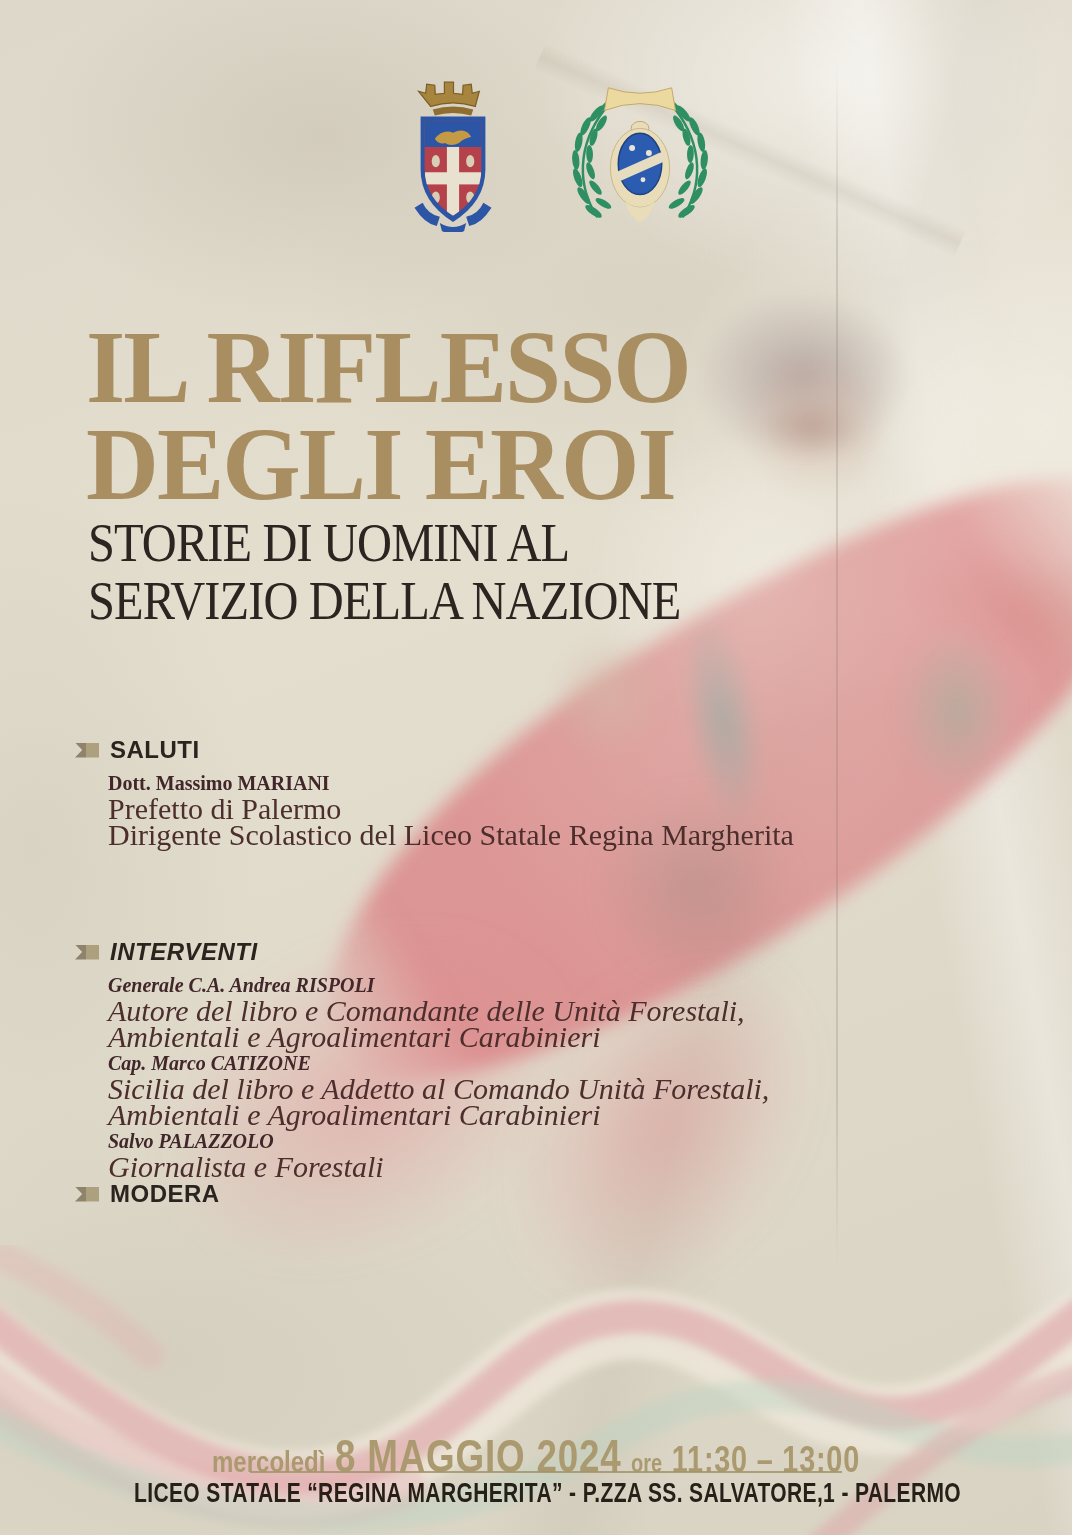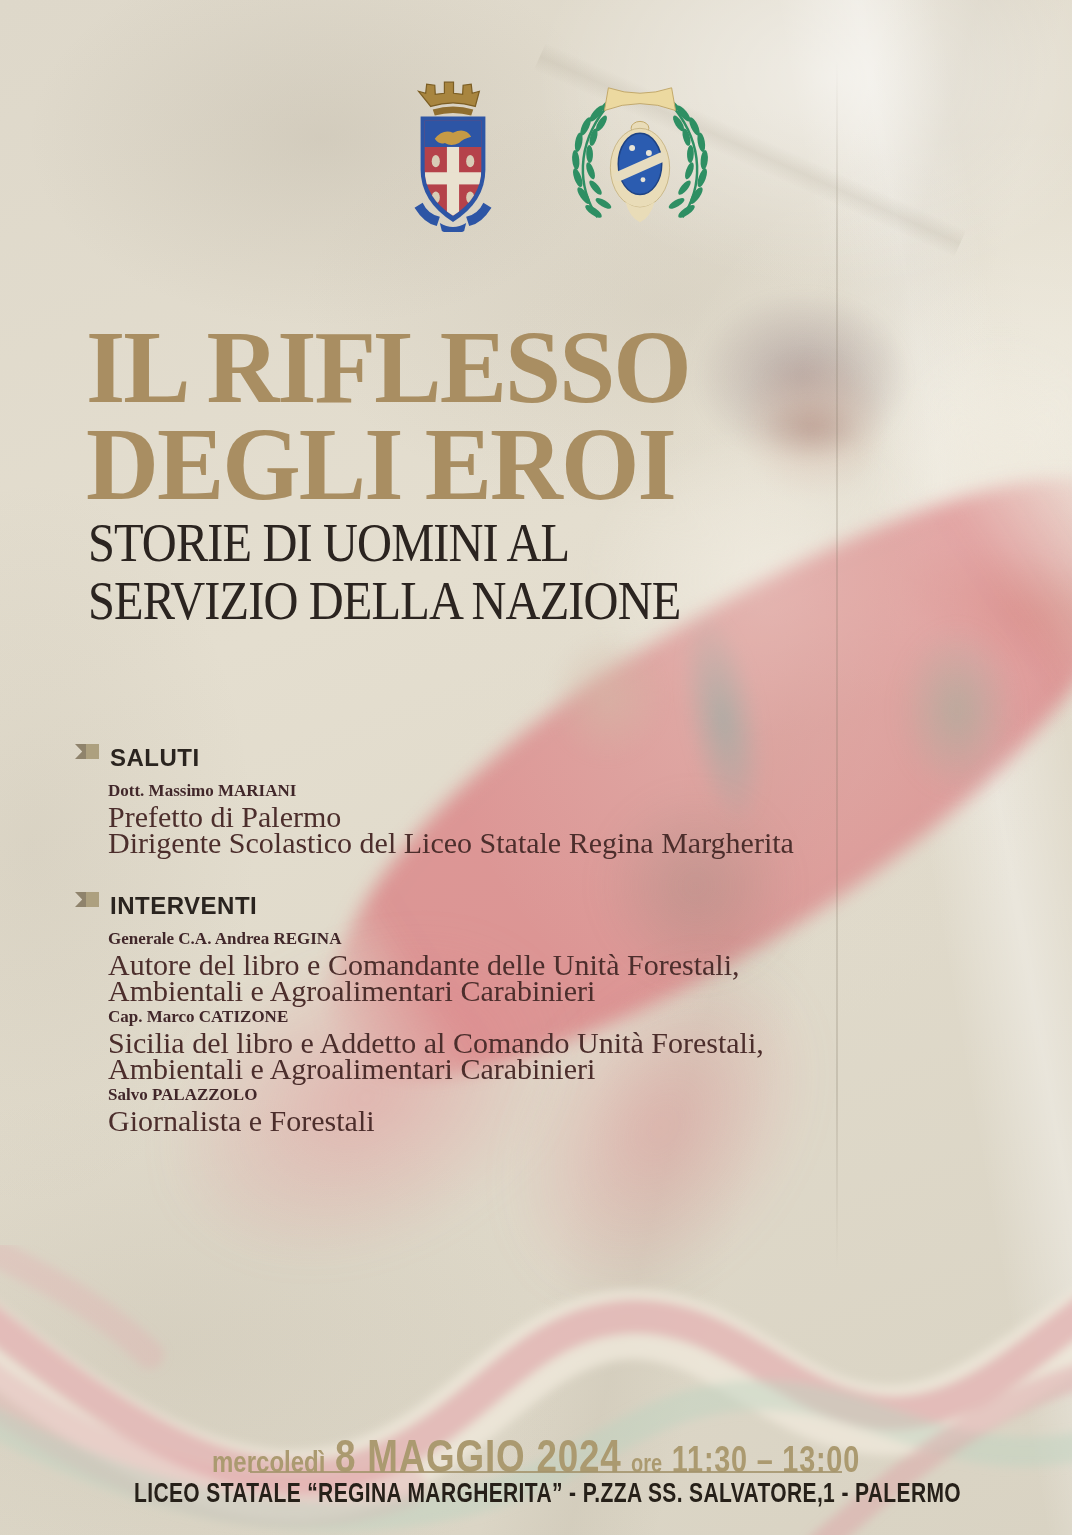--- a/index.html
+++ b/index.html
@@ -53,30 +53,30 @@
 
   .title{position:absolute;left:86px;top:318px;margin:0;
     font-size:104px;line-height:97px;font-weight:bold;letter-spacing:-2px;
     color:#a98e62;transform:scaleX(.97);transform-origin:left top;white-space:nowrap;}
   .subtitle{position:absolute;left:88px;top:514px;margin:0;
     font-size:55px;line-height:58px;font-weight:normal;letter-spacing:-1px;
     color:#2b2420;transform:scaleX(.88);transform-origin:left top;white-space:nowrap;}
 
   .section{position:absolute;left:75px;}
   .sec-saluti{top:736px;}
-  .sec-interventi{top:884px;}
+  .sec-interventi{top:938px;font-style:italic;}
   .sec-modera{top:1180px;}
-  .sec-head{display:flex;margin-bottom:6px;margin-top:8px;}
+  .sec-head{display:flex;align-items:center;margin-bottom:6px;}
   .bullet{width:24px;height:15px;margin-right:11px;
     background:linear-gradient(90deg,#8f836c 0 45%, #ada07f 45%);
     clip-path:polygon(0 0,100% 0,100% 100%,0 100%,30% 50%);}
   .sec-label{font-family:"Liberation Sans",sans-serif;font-weight:bold;
     font-size:24px;color:#2a241f;letter-spacing:.5px;}
   .entries{margin-left:33px;}
-  .entry-name{font-size:17px;line-height:26px;font-weight:bold;color:#41272a;}
+  .entry-name{font-size:20px;line-height:26px;font-weight:bold;color:#41272a;}
   .entry-role{font-size:30px;line-height:26px;color:#4c2e2c;white-space:pre-line;}
 
   .date-row{position:absolute;left:0;right:0;top:1429px;
     display:flex;justify-content:center;align-items:baseline;gap:12px;
     font-family:"Liberation Sans",sans-serif;font-weight:bold;color:#ab9a70;
     transform:scaleX(.8);transform-origin:center top;white-space:nowrap;}
   .d-weekday{font-size:30px;}
   .d-main{font-size:46px;letter-spacing:1px;}
   .d-ore{font-size:25px;}
   .d-time{font-size:36px;letter-spacing:1px;}
@@ -214,32 +214,36 @@
       <div class="entry-role">Dirigente Scolastico del Liceo Statale Regina Margherita</div>
     </div>
   </section>
 
   <section class="section sec-interventi">
     <div class="sec-head">
       <span class="bullet"></span>
       <span class="sec-label">INTERVENTI</span>
     </div>
     <div class="entries">
-      <div class="entry-name">Generale C.A. Andrea REGINA</div>
+      <div class="entry-name">Generale C.A. Andrea RISPOLI</div>
       <div class="entry-role">Autore del libro e Comandante delle Unità Forestali,
 Ambientali e Agroalimentari Carabinieri</div>
       <div class="entry-name">Cap. Marco CATIZONE</div>
       <div class="entry-role">Sicilia del libro e Addetto al Comando Unità Forestali,
 Ambientali e Agroalimentari Carabinieri</div>
       <div class="entry-name">Salvo PALAZZOLO</div>
       <div class="entry-role">Giornalista e Forestali</div>
     </div>
   </section>
 
   <section class="section sec-modera">
+    <div class="sec-head">
+      <span class="bullet"></span>
+      <span class="sec-label">MODERA</span>
+    </div>
   </section>
 
   <div class="date-row">
     <span class="d-weekday">mercoledì</span>
     <span class="d-main">8 MAGGIO 2024</span>
     <span class="d-ore">ore</span>
     <span class="d-time">11:30 – 13:00</span>
   </div>
   <div class="date-underline"></div>
   <div class="venue-row">LICEO STATALE “REGINA MARGHERITA” - P.ZZA SS. SALVATORE,1 - PALERMO</div>

